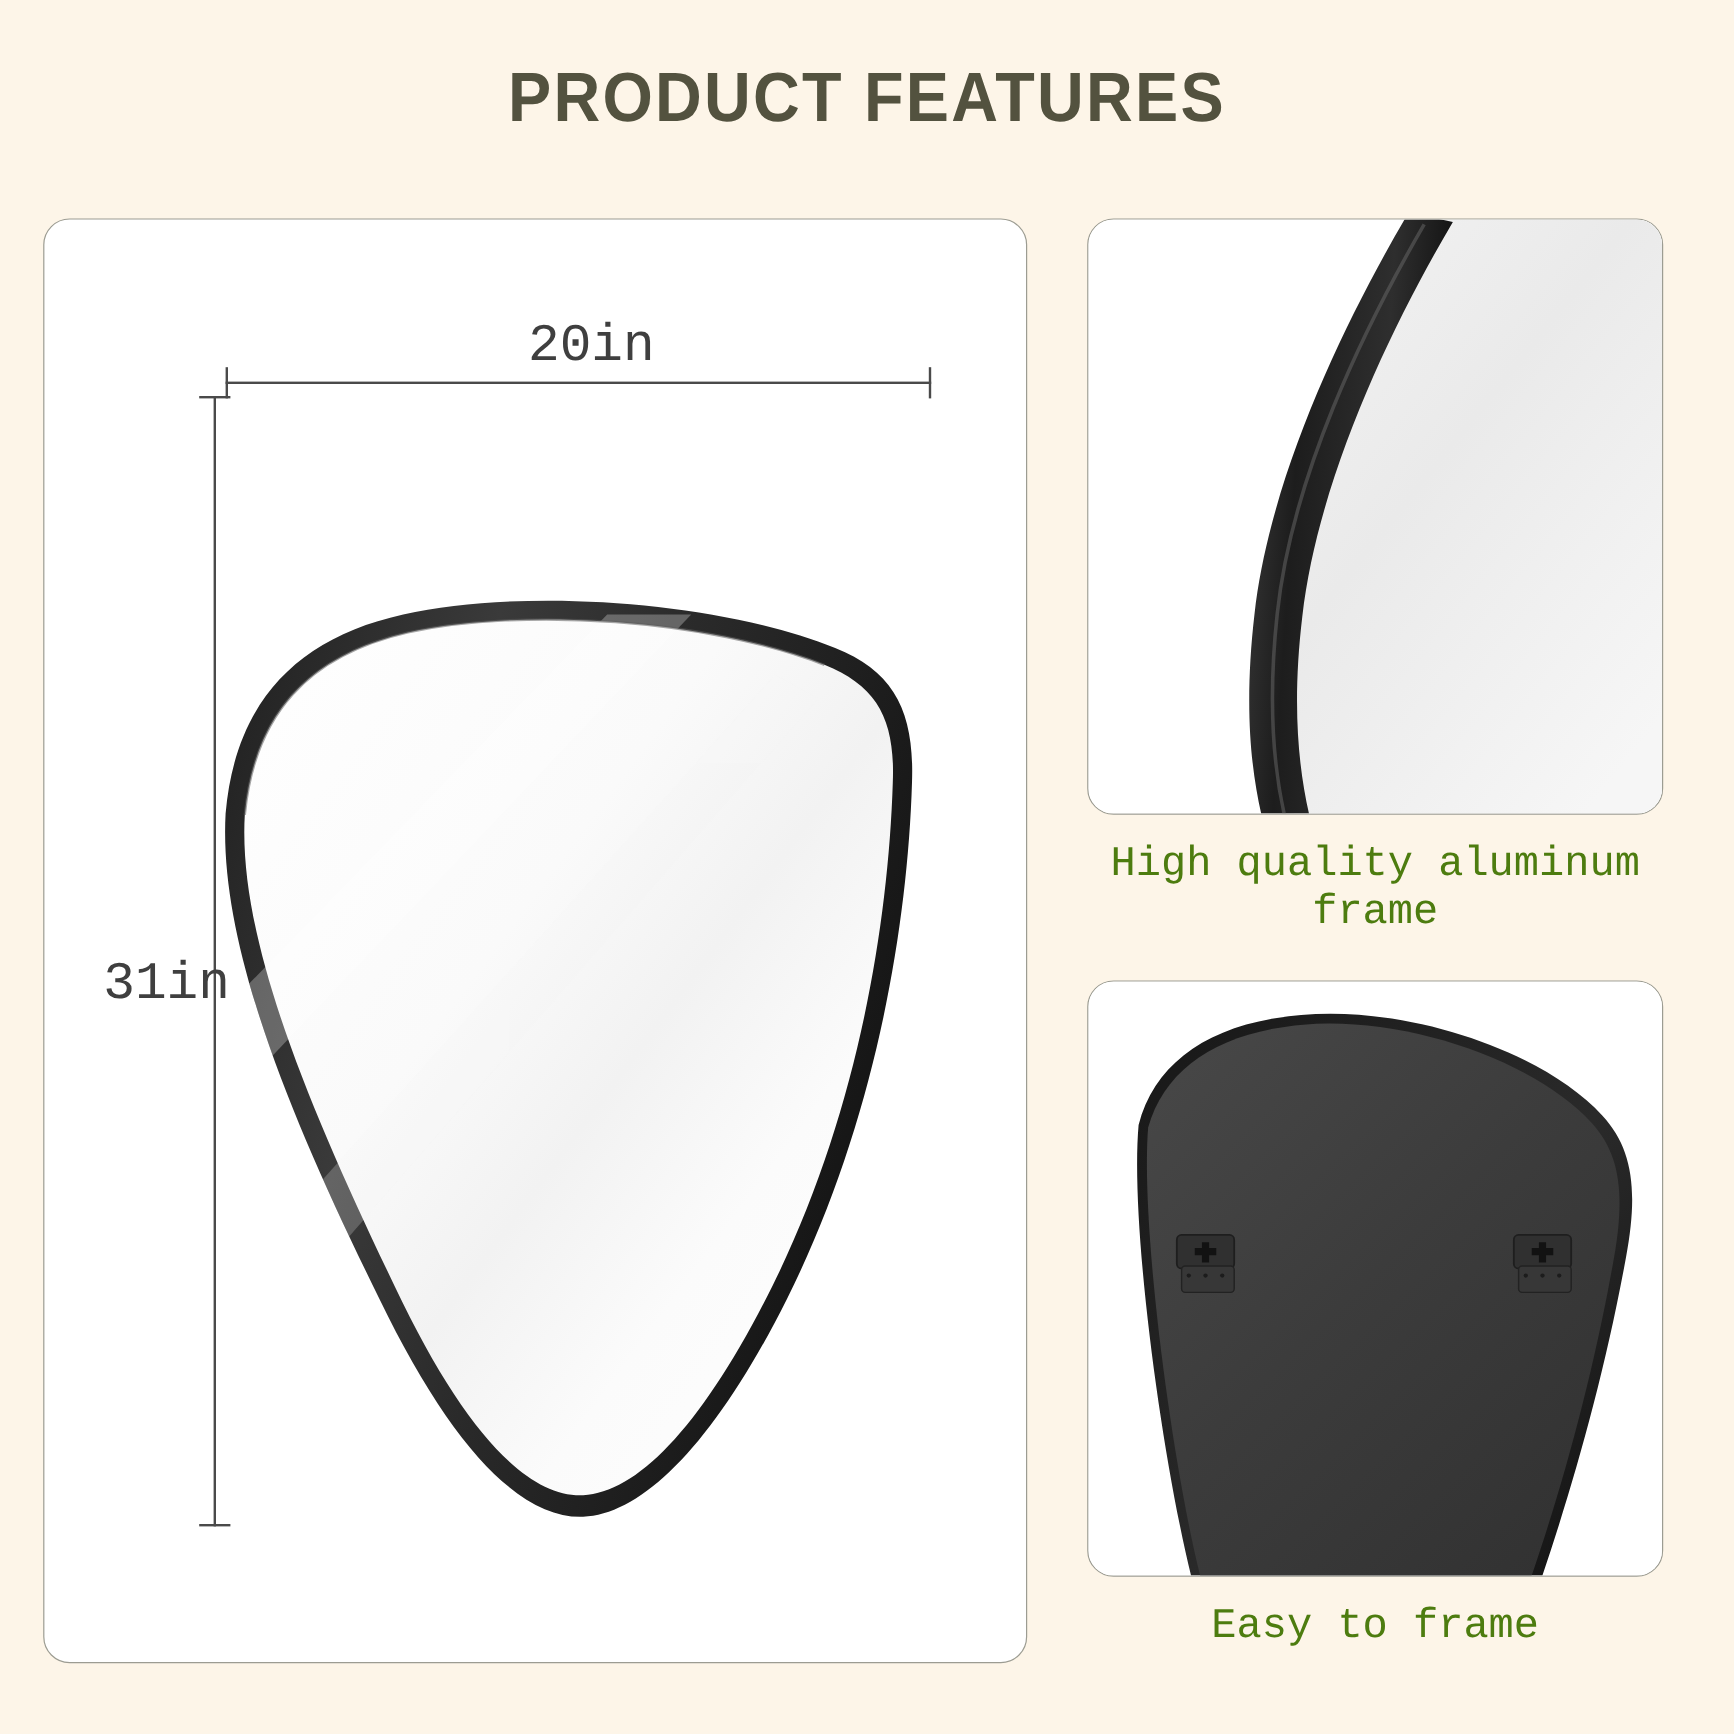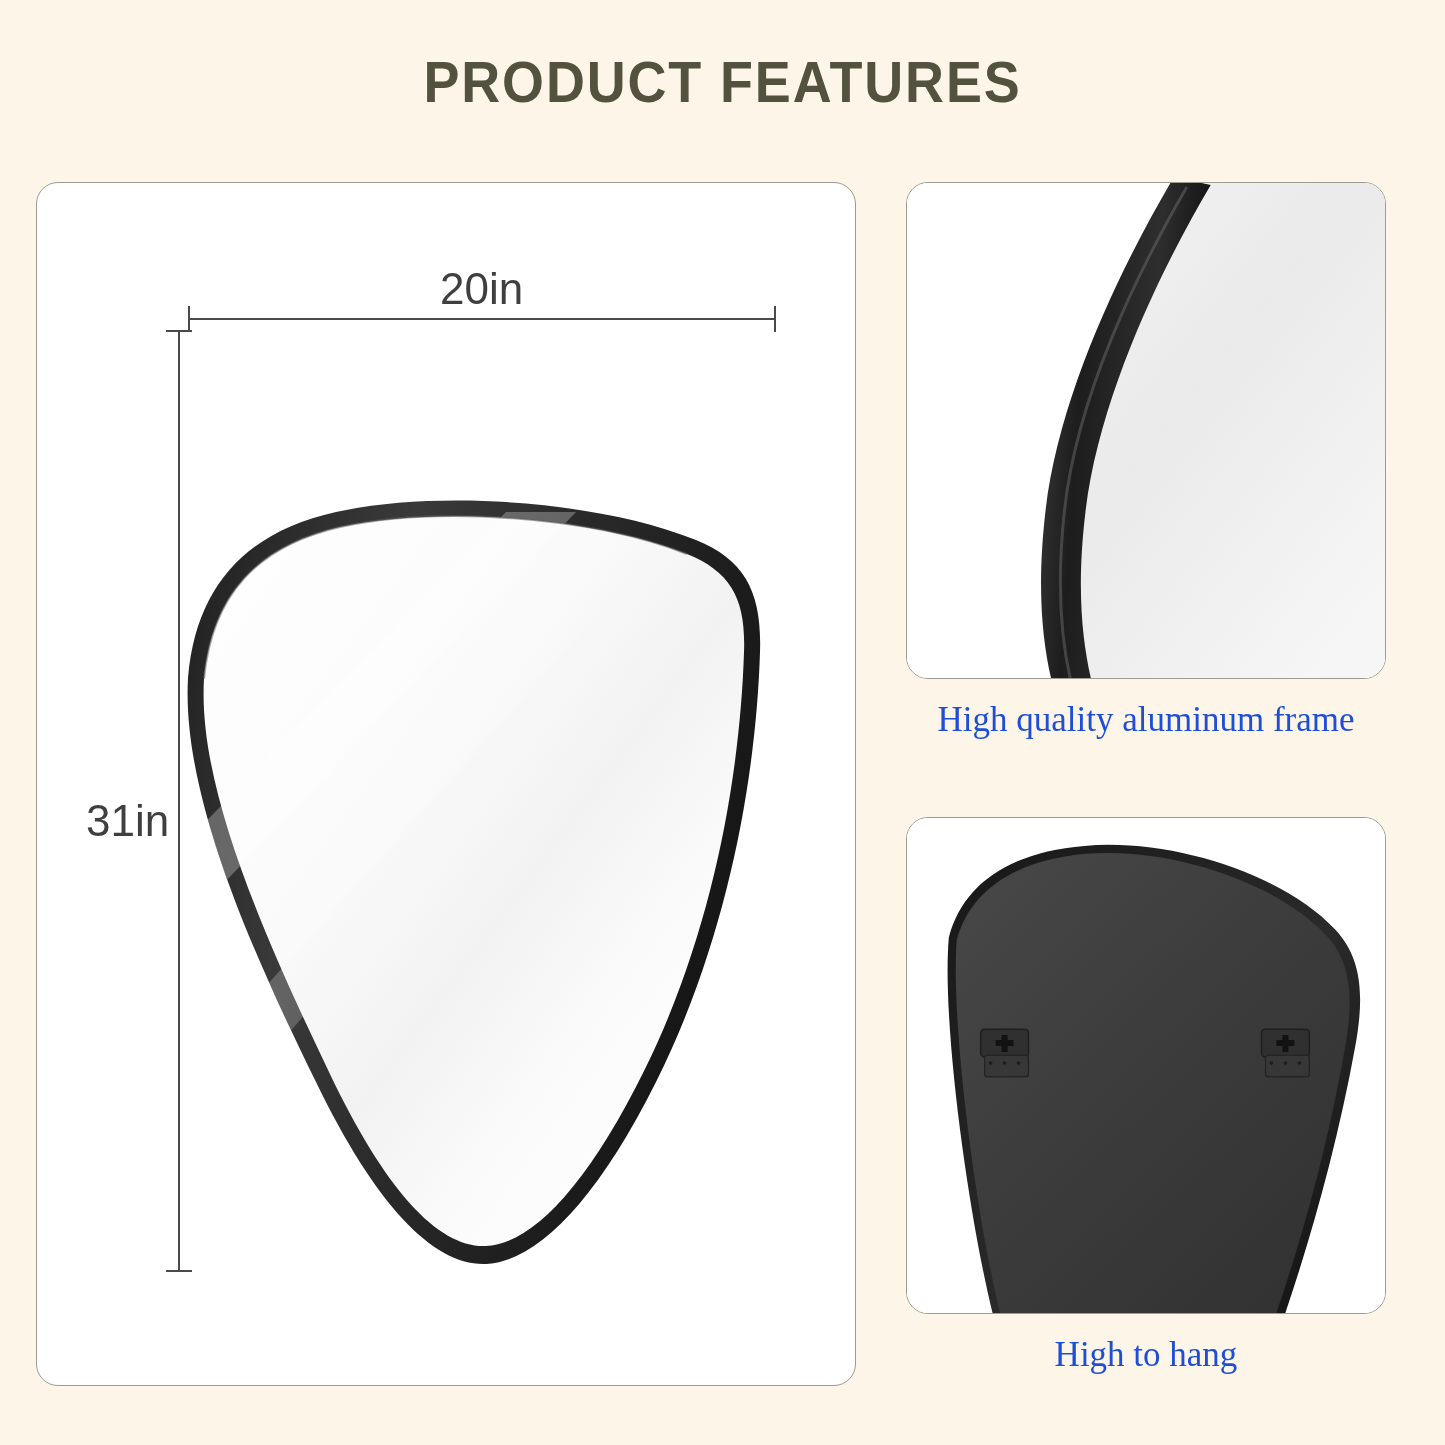--- a/index.html
+++ b/index.html
@@ -45,43 +45,43 @@
   .card-frame { left: 906px; top: 182px;  width: 480px; height: 497px; }
   .card-back  { left: 906px; top: 817px;  width: 480px; height: 497px; }
 
   
   .caption {
     position: absolute;
     width: 480px;
     left: 906px;
     text-align: center;
     font-size: 35px;
-    color: #1d4ed8;
-    font-family: Liberation Serif, serif;
+    color: #4d7c0f;
+    font-family: Liberation Mono, monospace;
   }
   .caption-frame { top: 700px; }
   .caption-back  { top: 1335px; }
 
   
   .dim-line {
     position: absolute;
     background: #4a4a4a;
   }
   .dim-h          { left: 188px; top: 318px; width: 588px; height: 2px; }
   .dim-h-cap-l    { left: 188px; top: 306px; width: 2px;  height: 26px; }
   .dim-h-cap-r    { left: 774px; top: 306px; width: 2px;  height: 26px; }
   .dim-v          { left: 178px; top: 330px; width: 2px;  height: 942px; }
   .dim-v-cap-t    { left: 166px; top: 330px; width: 26px; height: 2px; }
   .dim-v-cap-b    { left: 166px; top: 1270px; width: 26px; height: 2px; }
 
   .dim-label {
     position: absolute;
     color: #3f3f3f;
     font-size: 44px;
-    font-family: Liberation Sans, sans-serif;
+    font-family: Liberation Mono, monospace;
     white-space: nowrap;
   }
   .dim-label-w { left: 440px; top: 264px; }
   .dim-label-h { left: 86px;  top: 796px; }
 
   
   .mirror-main {
     position: absolute;
     left: 36px;
     top: 182px;
@@ -251,13 +251,13 @@
       <rect x="356" y="212" width="48" height="28" rx="4" fill="#303030" stroke="#1e1e1e" stroke-width="1.5"></rect>
       <rect x="360" y="238" width="44" height="22" rx="3" fill="#373737" stroke="#222222" stroke-width="1.2"></rect>
       <path d="M 377 218 h 6 v 5 h 6 v 6 h -6 v 6 h -6 v -6 h -6 v -6 h 6 Z" fill="#121212"></path>
       <circle cx="366" cy="246" r="1.8" fill="#1c1c1c"></circle>
       <circle cx="380" cy="246" r="1.8" fill="#1c1c1c"></circle>
       <circle cx="394" cy="246" r="1.8" fill="#1c1c1c"></circle>
     </g>
   </svg>
 </div>
 
-<div class="caption caption-back">High to hang</div>
+<div class="caption caption-back">Easy to frame</div>
 
 </body></html>

